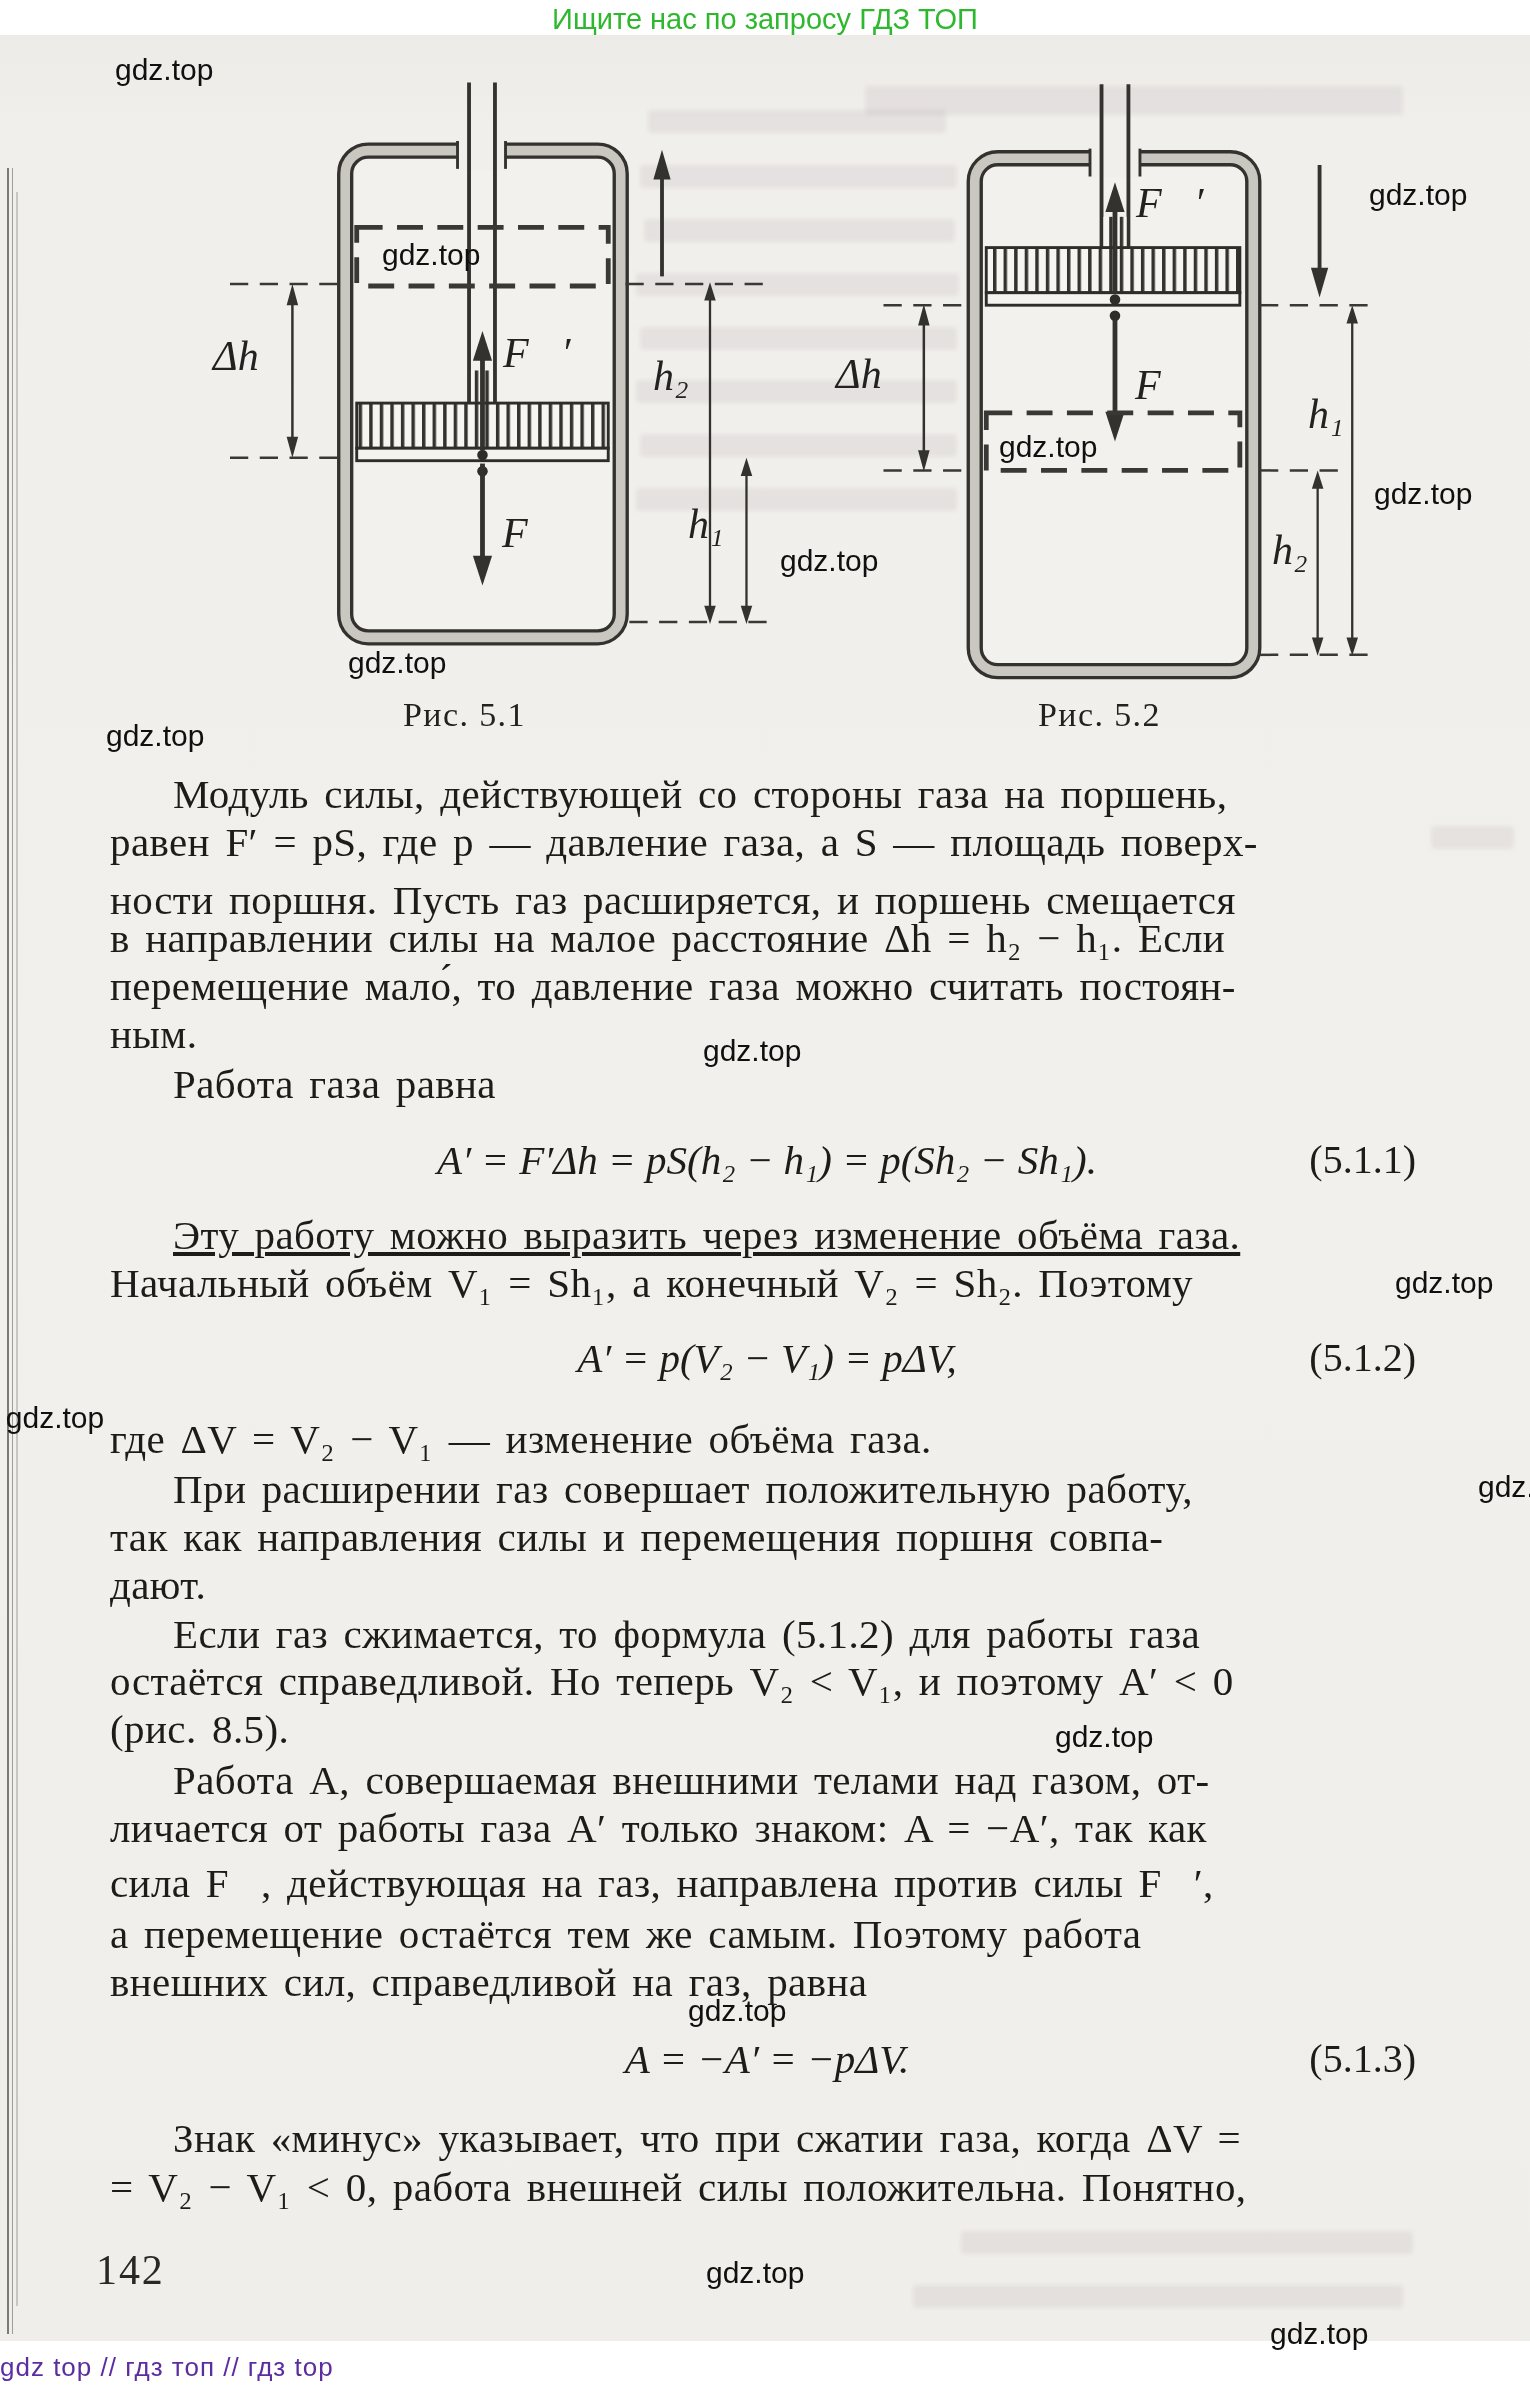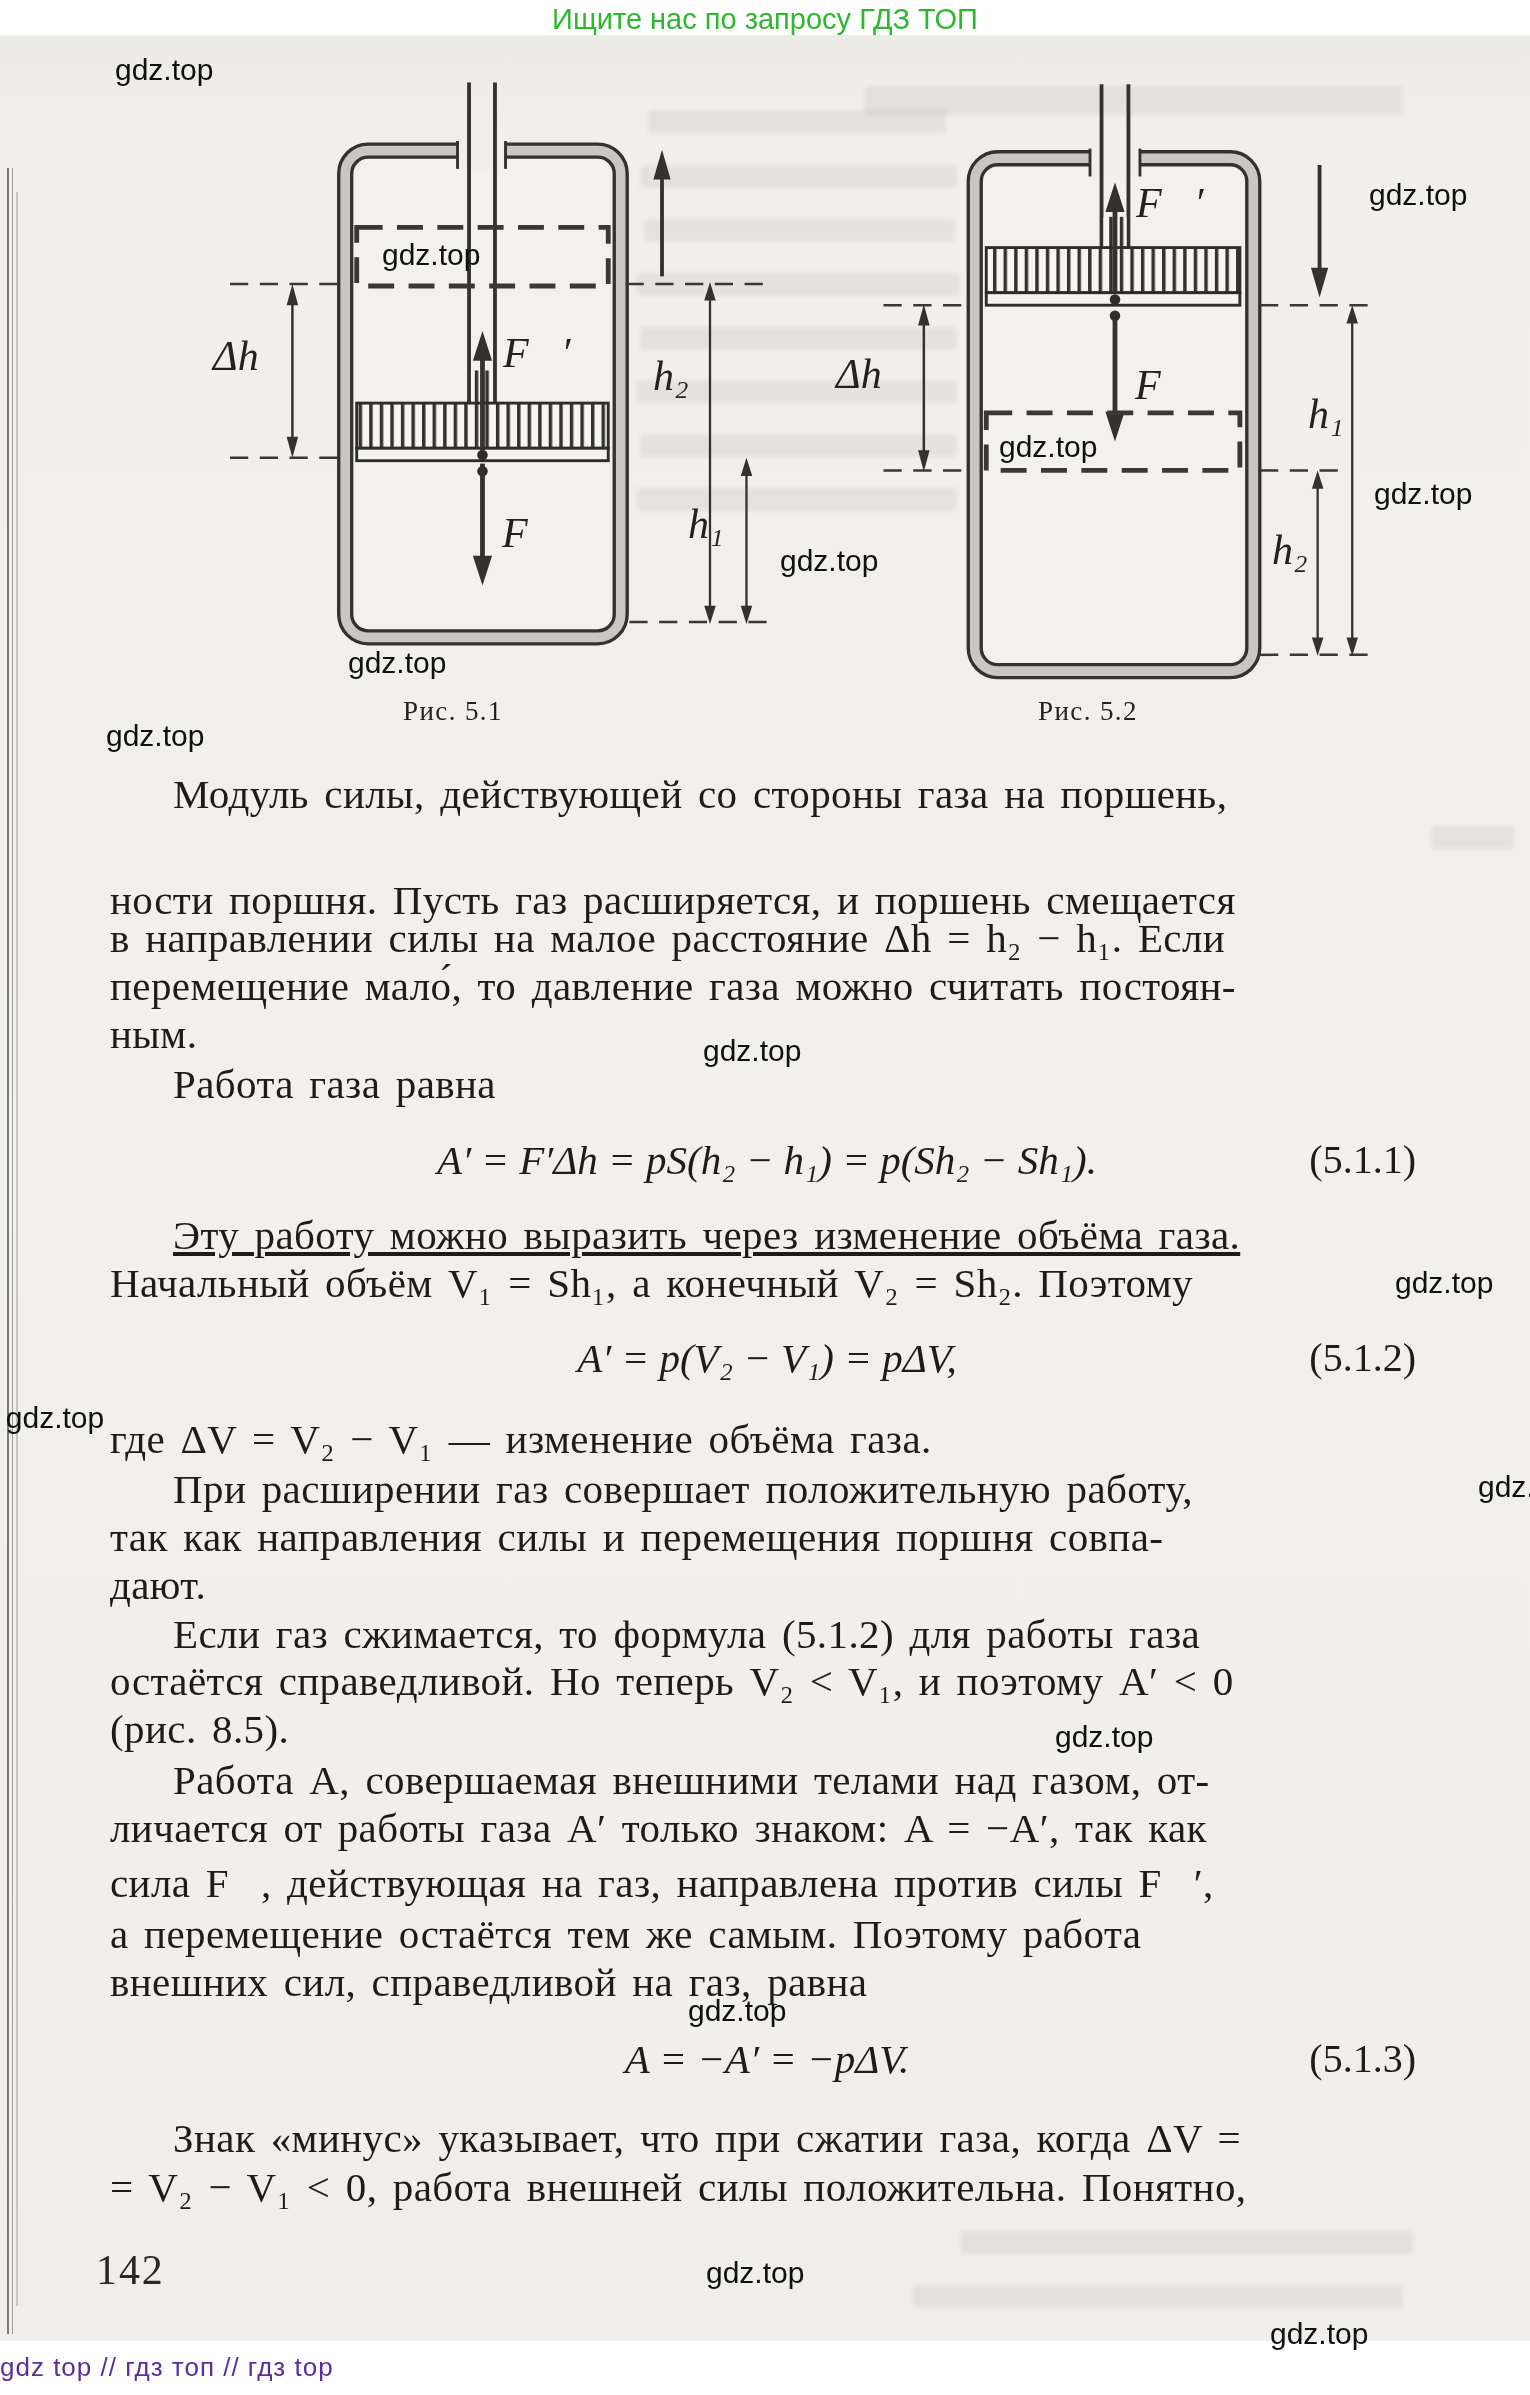--- a/index.html
+++ b/index.html
@@ -19,21 +19,21 @@
       white-space:nowrap;}
   
   .ghost{position:absolute;background:rgba(130,110,120,0.10);filter:blur(1.9px);border-radius:3.8px;}
   
   .line{position:absolute;font-size:41px;color:#1e1c1a;white-space:nowrap;
         word-spacing:4.8px;letter-spacing:0.4px;line-height:48px;}
   .eq-row{position:absolute;left:110px;width:1314px;}
   .eq-f{position:absolute;left:0;width:100%;text-align:center;font-style:italic;
         font-size:41px;color:#1e1c1a;white-space:nowrap;}
   .eq-n{position:absolute;right:8px;top:0;font-size:40px;color:#1e1c1a;}
-  .caption{position:absolute;font-size:27px;color:#242220;letter-spacing:1.4px;white-space:nowrap;}
+  .caption{position:absolute;font-size:34px;color:#242220;letter-spacing:1.4px;white-space:nowrap;}
   .fig-label{position:absolute;font-size:42px;font-style:italic;color:#242220;white-space:nowrap;}
   .page-num{position:absolute;left:96px;top:2246px;font-size:42px;color:#2a2826;letter-spacing:1.9px;}
   svg{position:absolute;}
   .dash{stroke:#3a3834;stroke-width:2.6;stroke-dasharray:19 12;fill:none;}
   .arrline{stroke:#34322e;fill:none;}
   .arrhead{fill:#34322e;stroke:none;}
 </style>
 </head>
 <body>
 
@@ -195,20 +195,21 @@
   <div class="fig-label" style="left:836px;top:350px;">Δh</div>
   <div class="fig-label" style="left:1136px;top:179px;">F⃗′</div>
   <div class="fig-label" style="left:1135px;top:361px;">F⃗</div>
   <div class="fig-label" style="left:1308px;top:390px;">h₁</div>
   <div class="fig-label" style="left:1272px;top:526px;">h₂</div>
 
   <div class="caption" style="left:403px;top:696px;">Рис. 5.1</div>
   <div class="caption" style="left:1038px;top:696px;">Рис. 5.2</div>
 
   <div class="line" style="left:173px;top:770px;">Модуль силы, действующей со стороны газа на поршень,</div>
+  <div class="line" style="left:110px;top:818px;">равен F′ = pS, где p — давление газа, а S — площадь поверх-</div>
   <div class="line" style="left:110px;top:866px;margin-top:10px;">ности поршня. Пусть газ расширяется, и поршень смещается</div>
   <div class="line" style="left:110px;top:914px;">в направлении силы на малое расстояние Δh = h₂ − h₁. Если</div>
   <div class="line" style="left:110px;top:962px;">перемещение мало́, то давление газа можно считать постоян-</div>
   <div class="line" style="left:110px;top:1010px;">ным.</div>
 
   <div class="line" style="left:173px;top:1060px;">Работа газа равна</div>
 
   <div class="eq-row" style="top:1136px;">
     <div class="eq-f">A′ = F′Δh = pS(h₂ − h₁) = p(Sh₂ − Sh₁).</div>
     <div class="eq-n">(5.1.1)</div>

